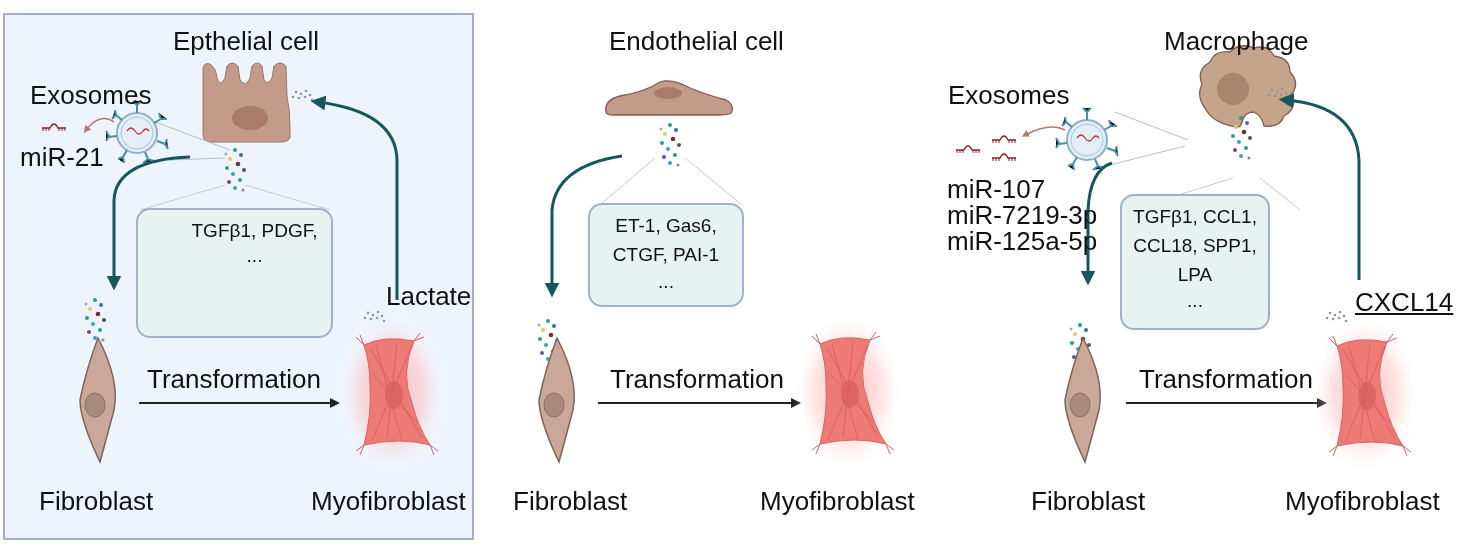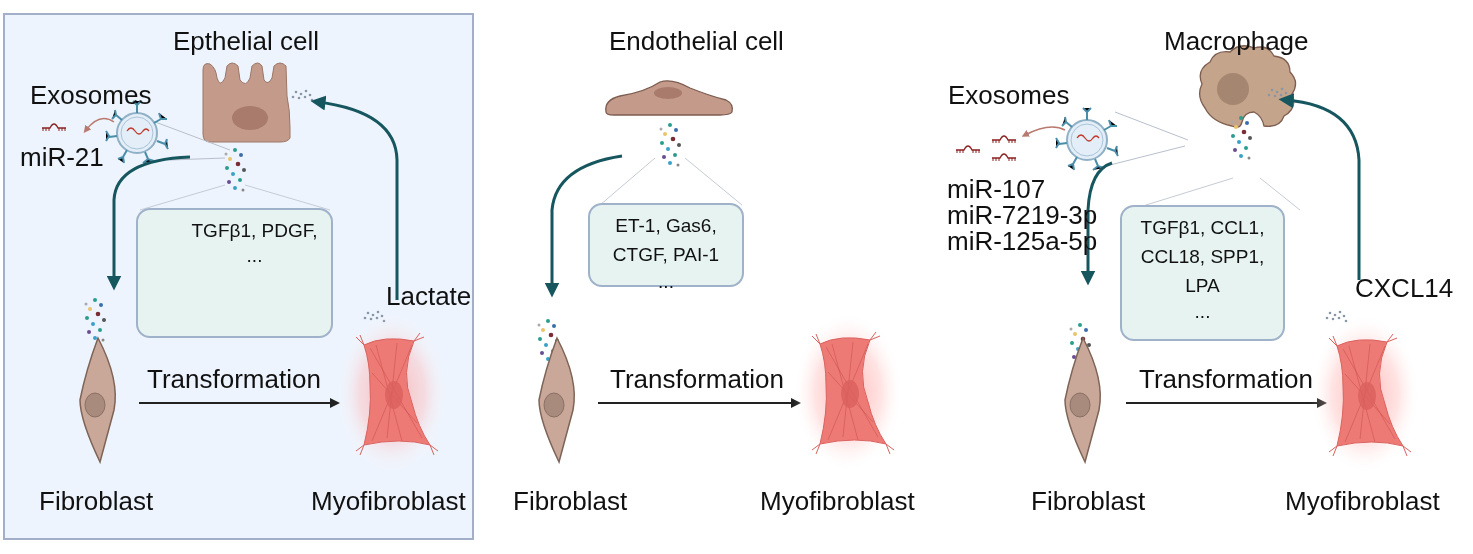--- a/index.html
+++ b/index.html
@@ -134,21 +134,21 @@
   <ellipse cx="668" cy="93" rx="14" ry="6" fill="#a97b6d"></ellipse>
   <use href="#dots" x="670" y="125"></use>
   <path d="M655,158 L600,205 M685,158 L742,205" stroke="#c5ccd5" stroke-width="1" fill="none"></path>
   <path d="M622,156 Q556,166 552,210 L552,290" stroke="#16565f" stroke-width="3" fill="none" marker-end="url(#tealHead)"></path>
   <use href="#dots" x="548" y="321" transform="scale(1)"></use>
   <use href="#fibro" x="557" y="400"></use>
   <line x1="598" y1="403" x2="796" y2="403" stroke="#222" stroke-width="2" marker-end="url(#blackHead)"></line>
   <use href="#myofib" x="848" y="392"></use>
 </svg>
 <div class="lbl" style="left:609px;top:28px;">Endothelial cell</div>
-<div class="box" style="left:588px;top:203px;width:156px;height:84px;">
+<div class="box" style="left:588px;top:203px;width:156px;height:104px;">
   <div>ET-1, Gas6,</div>
   <div>CTGF, PAI-1</div>
   <div style="line-height:26px;">...</div>
 </div>
 <div class="lbl" style="left:610px;top:366px;">Transformation</div>
 <div class="lbl" style="left:513px;top:488px;">Fibroblast</div>
 <div class="lbl" style="left:760px;top:488px;">Myofibroblast</div>
 
 <div class="panel" id="p3" style="z-index:-1"></div>
 <svg class="art" width="1473" height="554">
@@ -169,22 +169,22 @@
   <use href="#fibro" x="1083" y="400"></use>
   <line x1="1126" y1="403" x2="1322" y2="403" stroke="#222" stroke-width="2" marker-end="url(#blackHead)"></line>
   <use href="#grey" x="1330" y="313"></use>
   <use href="#myofib" x="1365" y="394"></use>
 </svg>
 <div class="lbl" style="left:1164px;top:28px;">Macrophage</div>
 <div class="lbl" style="left:948px;top:82px;">Exosomes</div>
 <div class="lbl" style="left:947px;top:176px;">miR-107</div>
 <div class="lbl" style="left:947px;top:202px;text-align:center;">miR-7219-3p</div>
 <div class="lbl" style="left:947px;top:228px;">miR-125a-5p</div>
-<div class="box" style="left:1120px;top:205px;width:165px;height:136px;">
+<div class="box" style="left:1120px;top:194px;width:150px;height:136px;">
   <div>TGFβ1, CCL1,</div>
   <div>CCL18, SPP1,</div>
   <div>LPA</div>
   <div style="line-height:24px;">...</div>
 </div>
-<div class="lbl" style="left:1355px;top:275px;">CXCL14</div>
+<div class="lbl" style="left:1355px;top:289px;text-decoration:underline;">CXCL14</div>
 <div class="lbl" style="left:1139px;top:366px;">Transformation</div>
 <div class="lbl" style="left:1031px;top:488px;">Fibroblast</div>
 <div class="lbl" style="left:1285px;top:488px;">Myofibroblast</div>
 
 </body></html>

